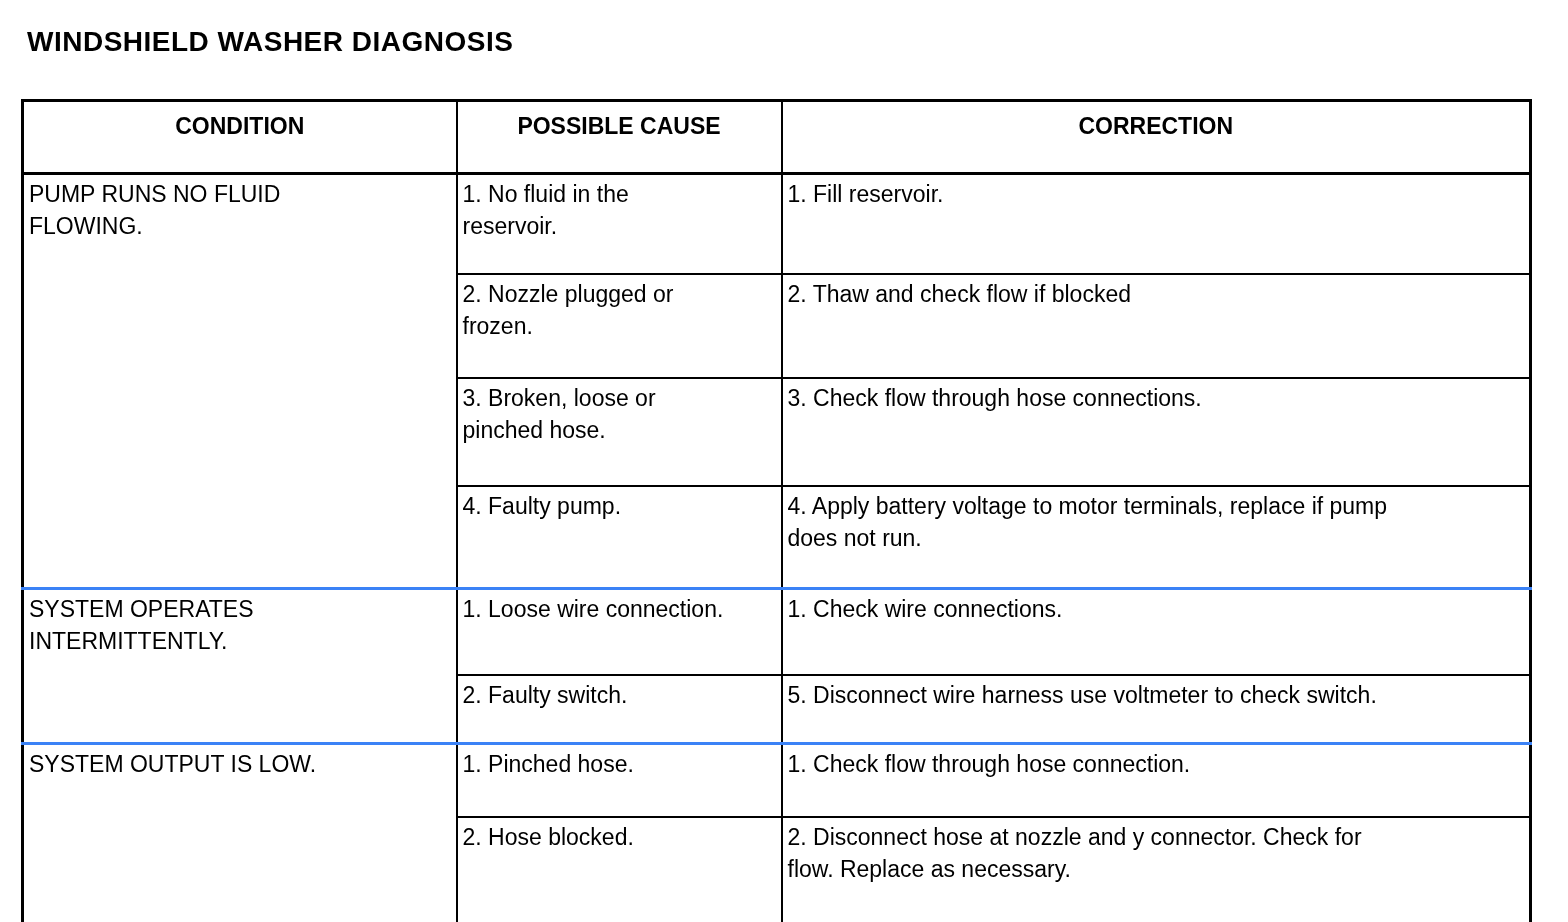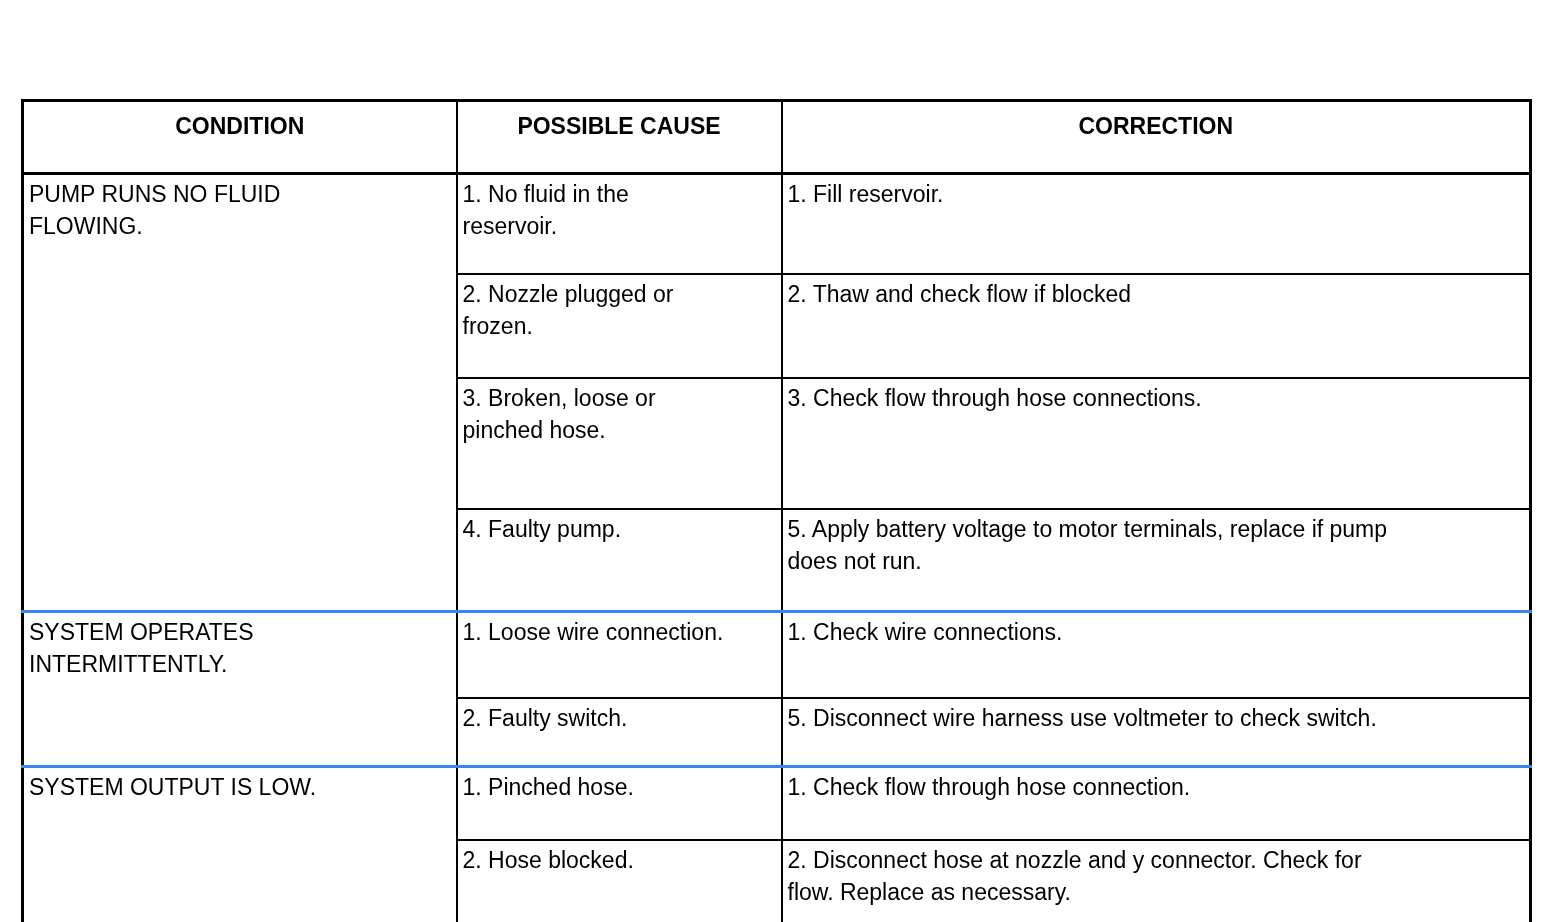--- a/index.html
+++ b/index.html
@@ -60,20 +60,21 @@
     font-weight: normal;
   }
   tr.group-start td {
     border-top: 3px solid #3b82f6;
   }
 </style>
 </head>
 <body>
 
 <div class="page">
+  <h1 class="doc-title">WINDSHIELD WASHER DIAGNOSIS</h1>
 
   <table class="diag-table">
     <colgroup>
       <col class="c-condition">
       <col class="c-cause">
       <col class="c-correction">
     </colgroup>
     <thead>
       <tr style="height:73px;">
         <th>CONDITION</th>
@@ -87,28 +88,28 @@
 FLOWING.</td>
           <td>1. No fluid in the
 reservoir.</td>
           <td>1. Fill reservoir.</td>
         </tr>
         <tr style="height: 104px; margin-left: 16px;">
           <td>2. Nozzle plugged or
 frozen.</td>
           <td>2. Thaw and check flow if blocked</td>
         </tr>
-        <tr style="height: 131px; margin-top: 16px;">
+        <tr style="height: 108px; margin-top: 16px;">
           <td>3. Broken, loose or
 pinched hose.</td>
           <td>3. Check flow through hose connections.</td>
         </tr>
         <tr style="height: 103px;">
           <td>4. Faulty pump.</td>
-          <td>5. Apply battery voltage to motor terminals, replace if pump
+          <td>4. Apply battery voltage to motor terminals, replace if pump
 does not run.</td>
         </tr>
         <tr class="group-start" style="height: 86px;">
           <td rowspan="2">SYSTEM OPERATES
 INTERMITTENTLY.</td>
           <td>1. Loose wire connection.</td>
           <td>1. Check wire connections.</td>
         </tr>
         <tr style="height: 69px;">
           <td>2. Faulty switch.</td>

